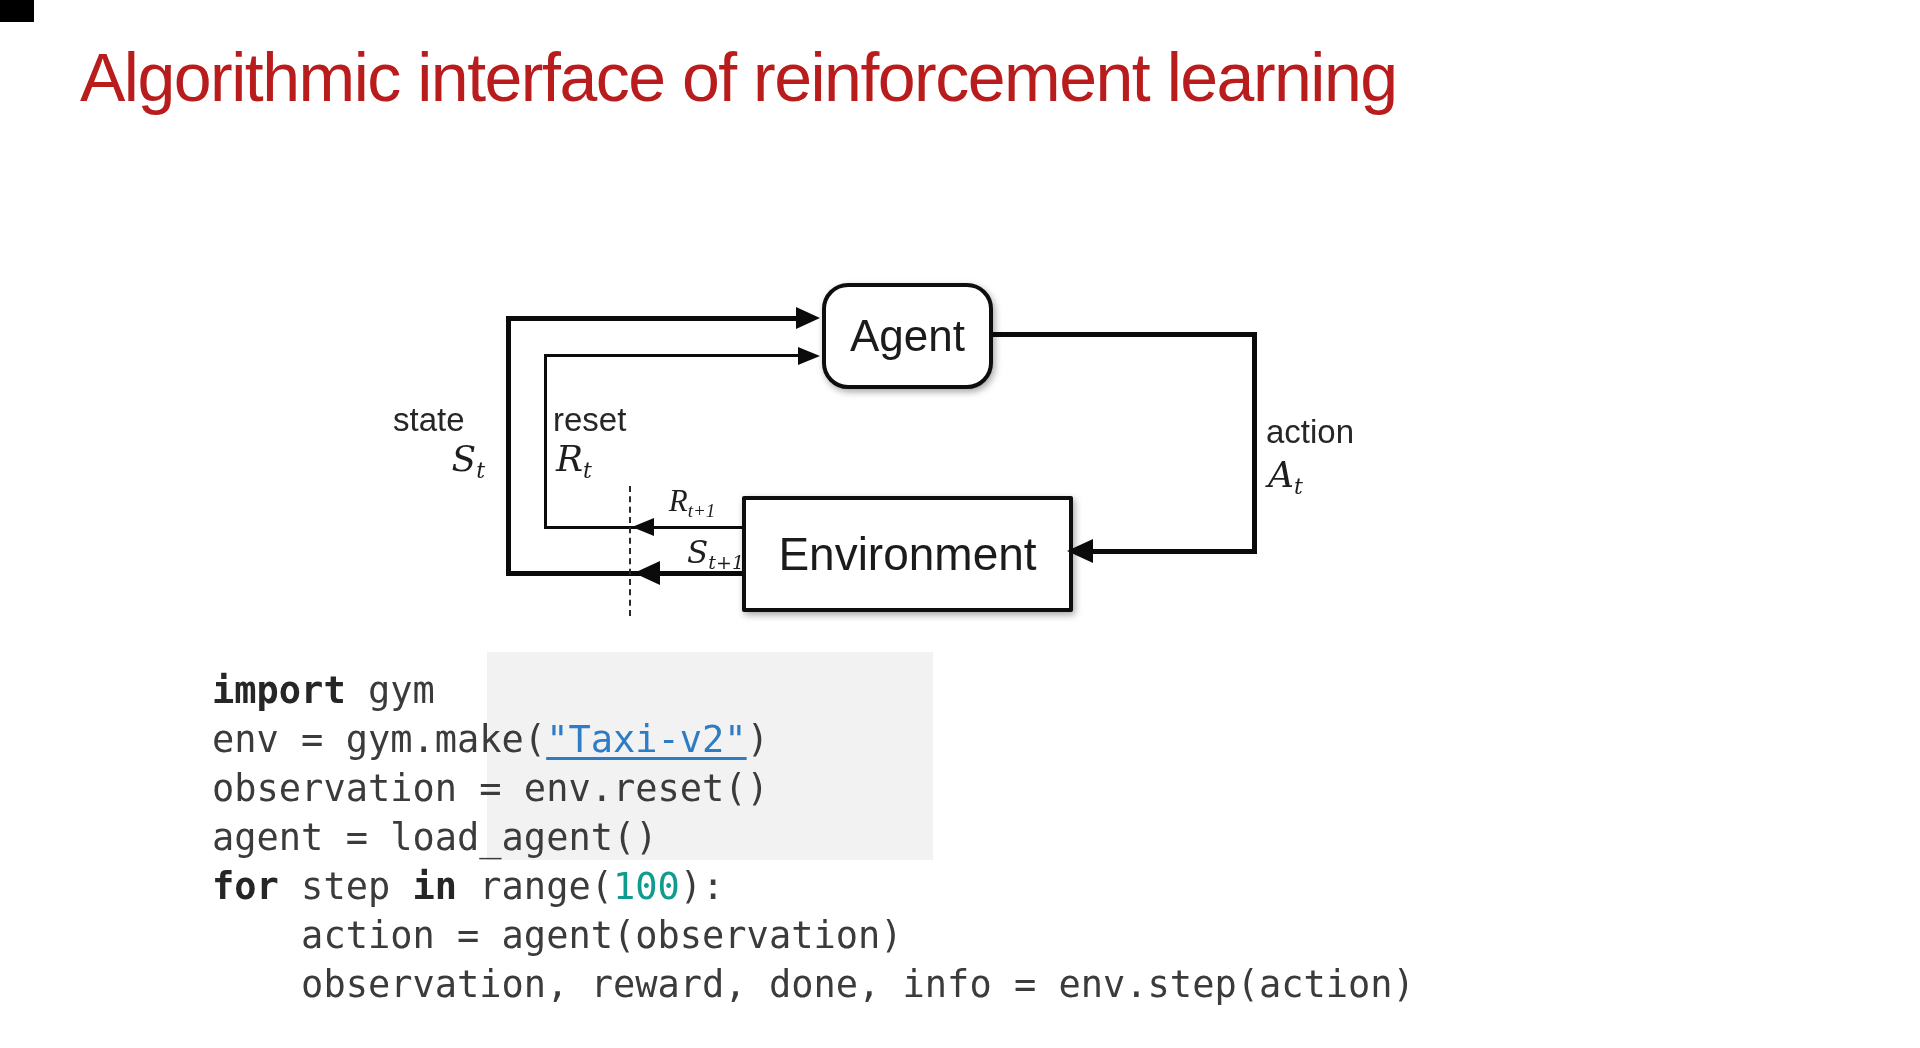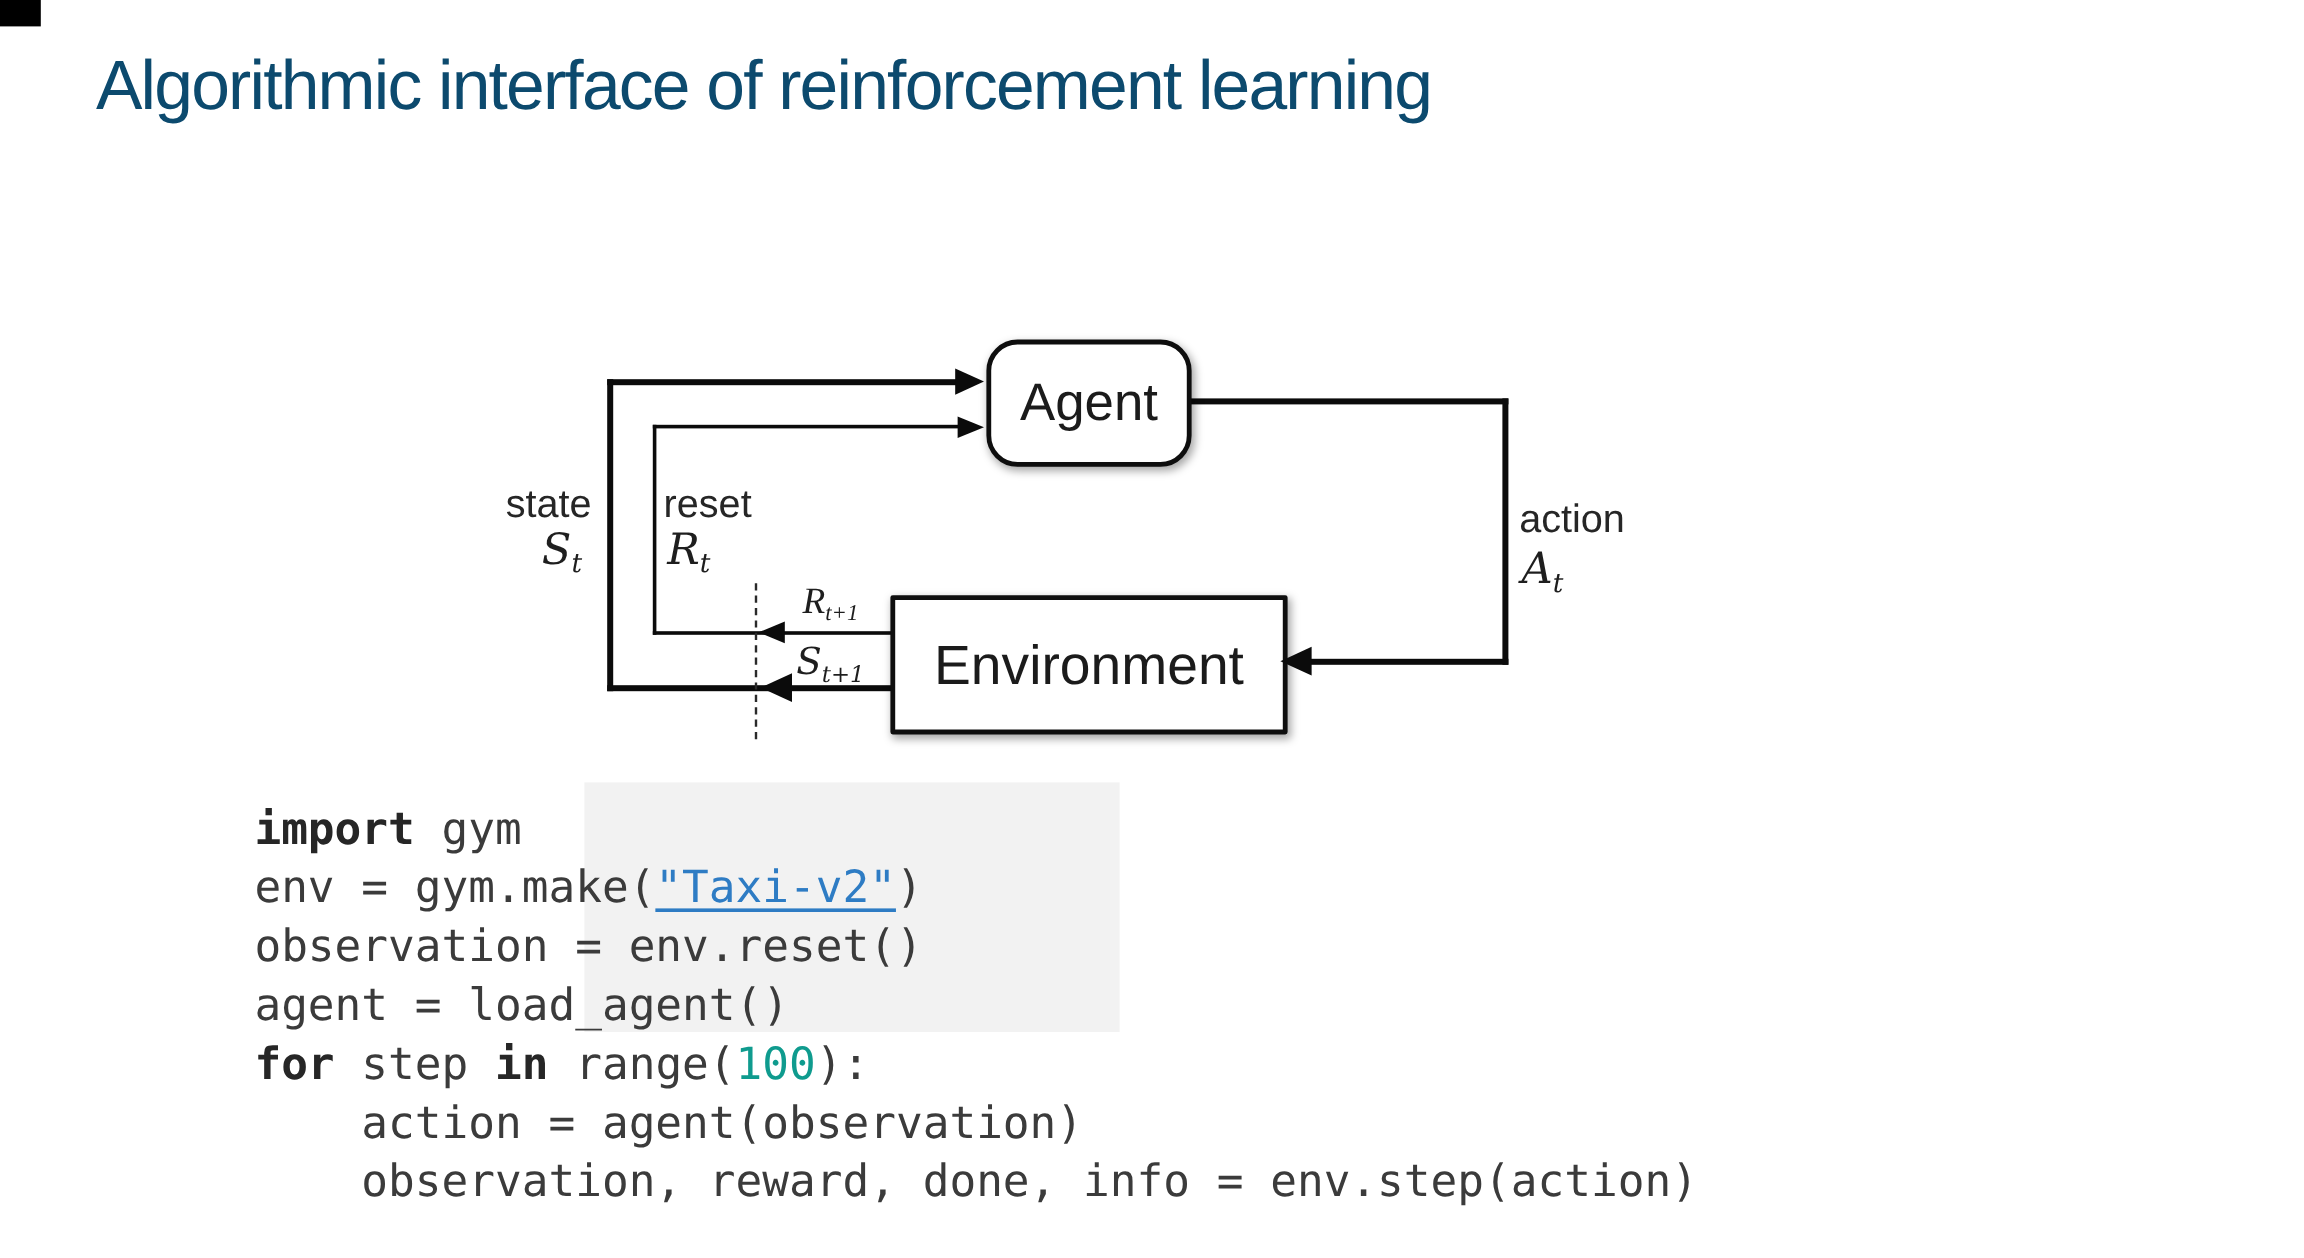--- a/index.html
+++ b/index.html
@@ -3,21 +3,21 @@
 <meta charset="utf-8">
 <style>
   html,body{margin:0;padding:0;background:#ffffff;}
   .slide{
     position:relative;width:1920px;height:1048px;background:#ffffff;
     overflow:hidden;font-family:"Liberation Sans",sans-serif;
   }
   .corner-mark{position:absolute;left:0;top:0;width:34px;height:22px;background:#000;}
   .title{
     position:absolute;left:80px;top:38px;margin:0;
-    font-size:58px;font-weight:300;letter-spacing:-1.5px;color:#0c4a6e;
+    font-size:68px;font-weight:300;letter-spacing:-1.5px;color:#b91c1c;
     white-space:nowrap;font-family:"Liberation Sans",sans-serif;
   }
 
   
   .ln{position:absolute;background:var(--line);}
   .thick{height:5px;}
   .thin{height:3px;}
   .vthick{width:5px;}
   .vthin{width:3px;}
 
@@ -48,35 +48,35 @@
   .box{
     position:absolute;background:#ffffff;border:4px solid #0e0e0e;
     display:flex;align-items:center;justify-content:center;
     box-shadow:2px 3px 7px rgba(0,0,0,0.35);color:#1b1b1b;
   }
   .agent-box{left:822px;top:283px;width:163px;height:98px;border-radius:26px;font-size:44px;}
   .env-box  {left:742px;top:496px;width:323px;height:108px;border-radius:2px;font-size:46px;}
 
   
   .dlabel{position:absolute;font-size:33px;color:#262626;}
-  .lbl-state {left:393px;top:401px;width:100px;text-align:right;}
+  .lbl-state {left:393px;top:401px;width:100px;text-align:left;}
   .lbl-reward{left:553px;top:401px;}
   .lbl-action{left:1266px;top:413px;}
 
   .mvar{
     position:absolute;font-family:"DejaVu Serif","Liberation Serif",serif;
     font-style:italic;font-size:36px;color:#1e1e1e;text-align:center;
   }
   .mvar sub{font-size:22px;line-height:0;vertical-align:-7px;letter-spacing:0;}
   .var-st{left:393px;top:438px;width:92px;text-align:right;}
   .var-rt{left:556px;top:438px;}
   .var-at{left:1268px;top:454px;}
   .var-rt1{left:640px;top:483px;width:104px;text-align:center;font-size:31px;font-family:Liberation Serif, serif;}
   .var-rt1 sub{font-size:19px;vertical-align:-6px;}
-  .var-st1{left:640px;top:534px;width:104px;text-align:center;font-size:31px;}
+  .var-st1{left:640px;top:534px;width:104px;text-align:right;font-size:31px;}
   .var-st1 sub{font-size:19px;vertical-align:-6px;}
 
   
   .code-bg{position:absolute;left:487px;top:652px;width:446px;height:208px;background:#f2f2f2;}
   .code{
     position:absolute;left:212px;top:666px;margin:0;
     font-family:"DejaVu Sans Mono","Liberation Mono",monospace;
     font-size:37px;line-height:49px;color:var(--code-plain);
     white-space:pre;
   }

